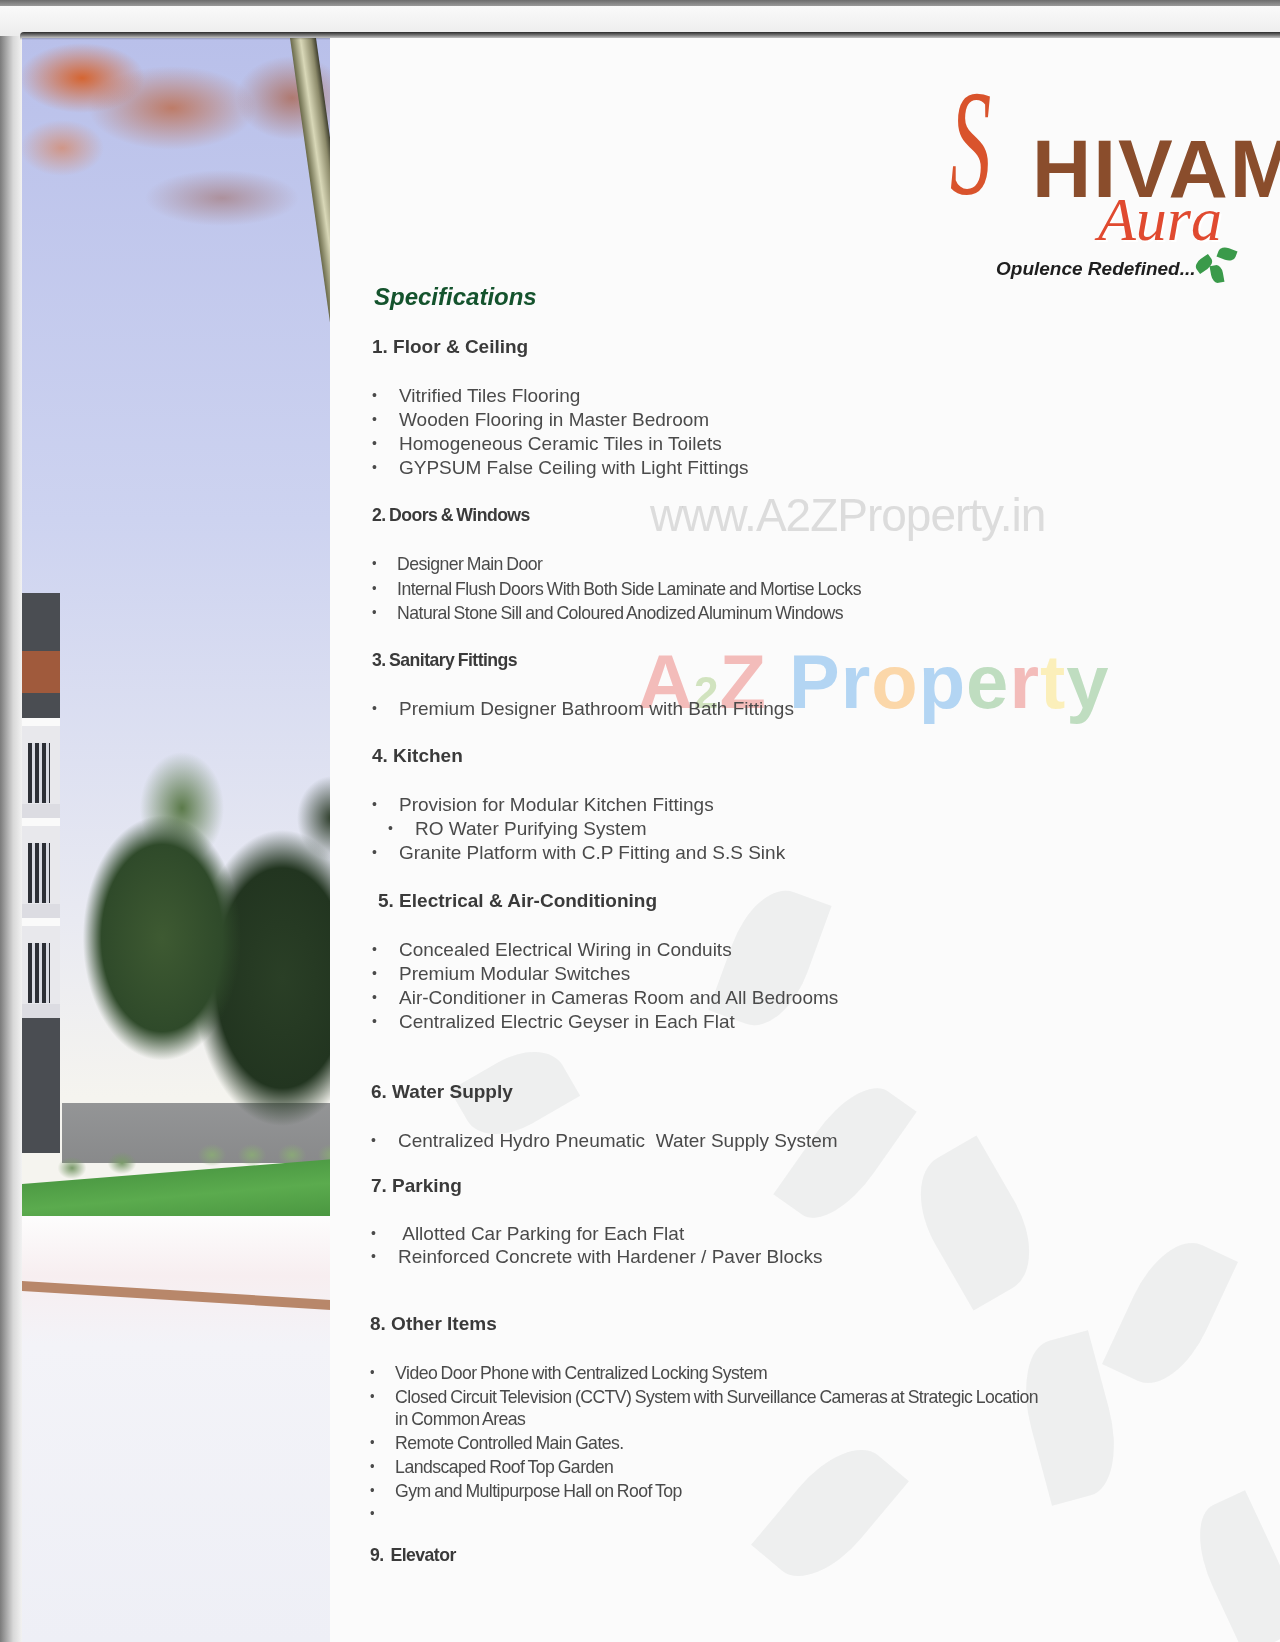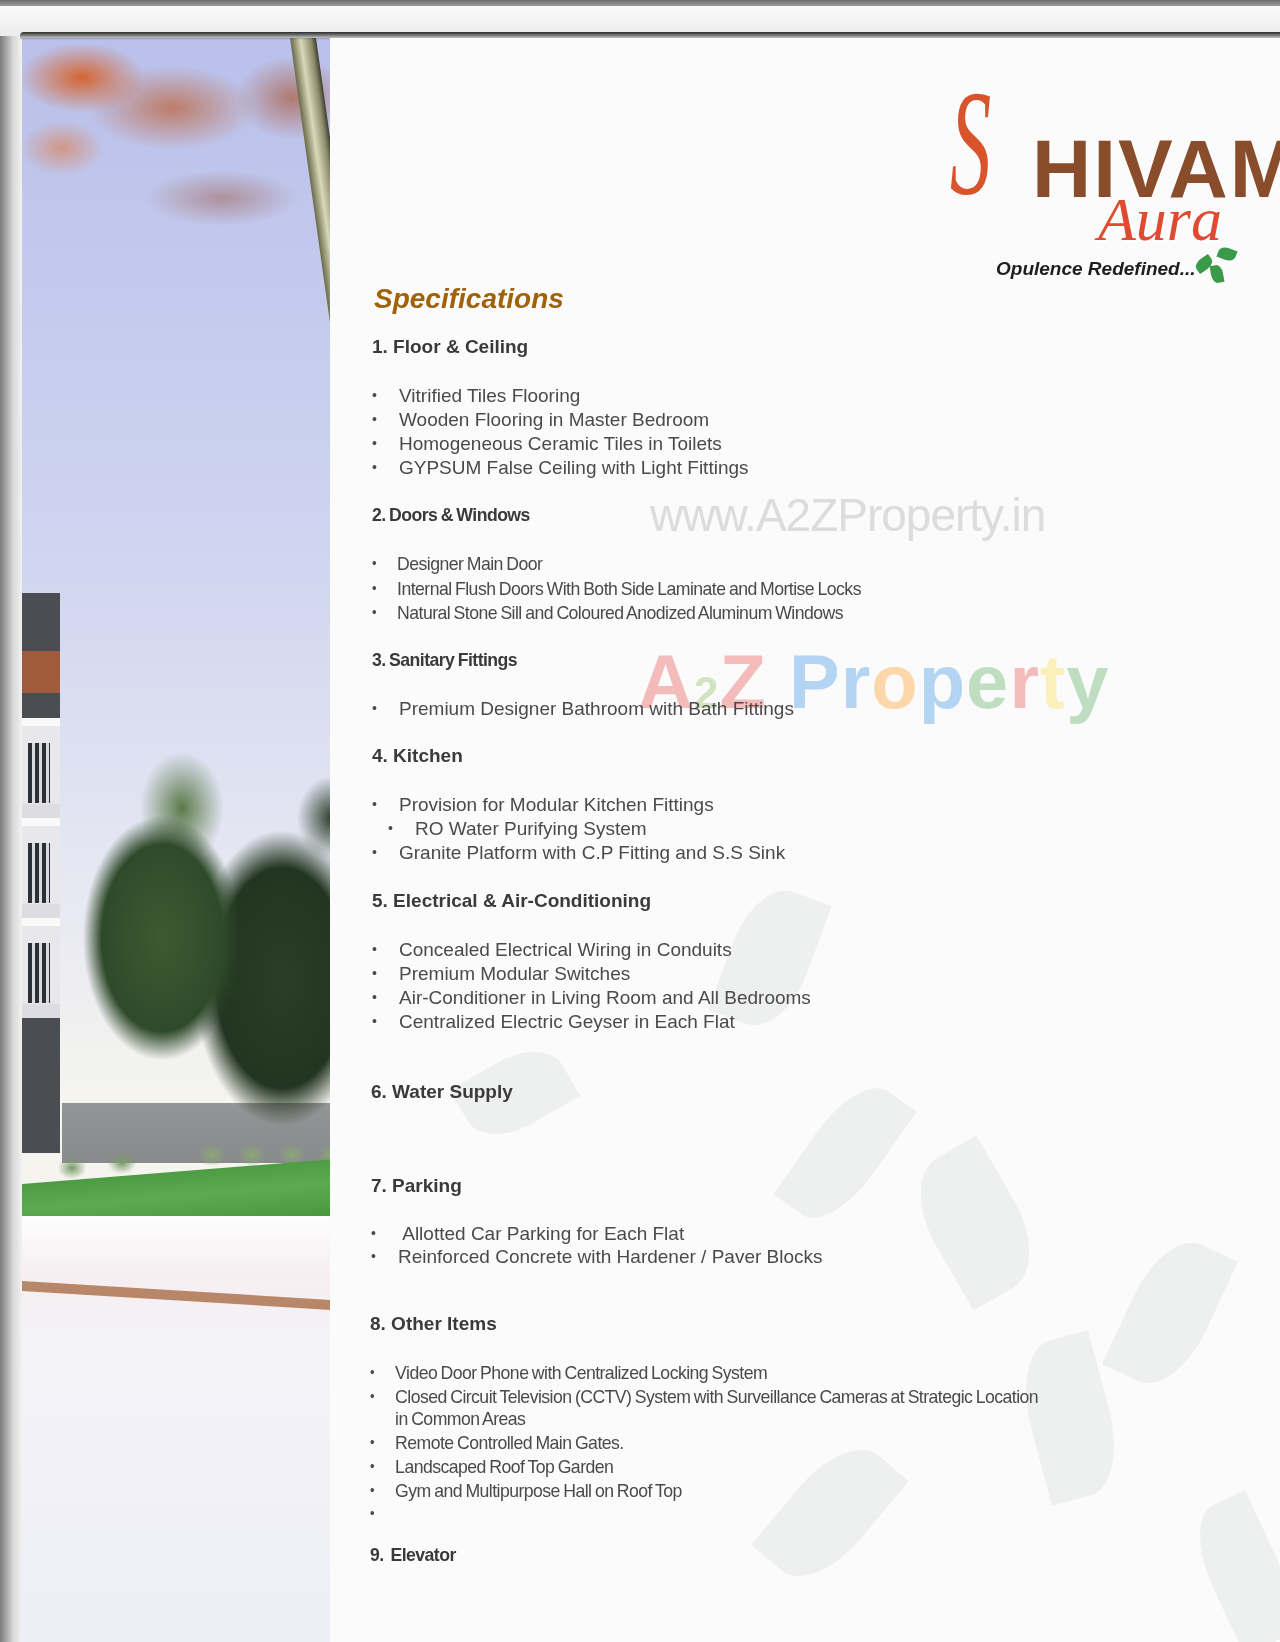--- a/index.html
+++ b/index.html
@@ -52,21 +52,21 @@
   .watermark-logo { position: absolute; left: 308px; top: 600px; font-size: 76px; font-weight: bold; white-space: nowrap; letter-spacing: 1px; }
   .watermark-logo span { opacity: .32; }
 
   .logo { position: absolute; left: 620px; top: 30px; width: 330px; height: 240px; }
   .logo-s { position: absolute; left: 0; top: 0; font-family: "Liberation Serif", serif; font-style: italic; font-size: 150px; color: #d9532c; line-height: 1; transform: scaleX(.55); transform-origin: left; }
   .logo-hivam { position: absolute; left: 50px; top: 60px; font-size: 82px; font-weight: bold; color: #8a4d2c; letter-spacing: 2px; line-height: 1; margin-left: 32px; }
   .logo-aura { position: absolute; left: 148px; top: 120px; font-family: "Liberation Serif", serif; font-style: italic; font-size: 62px; color: #e04a30; line-height: 1; text-shadow: 2px 2px 0 #fff; }
   .logo-leaf { position: absolute; width: 18px; height: 12px; background: #3a9a4a; border-radius: 50% 0 50% 0; }
   .tagline { position: absolute; left: 666px; top: 220px; font-family: Liberation Sans, sans-serif; font-style: italic; font-weight: bold; font-size: 19px; color: #1e1e1e; white-space: nowrap; }
 
-  .spec-title { position: absolute; left: 44px; top: 245px; font-size: 28px; font-style: italic; font-weight: bold; color: #a16207; }
+  .spec-title { position: absolute; left: 44px; top: 245px; font-size: 24px; font-style: italic; font-weight: bold; color: #14532d; }
 
   .section-head { position: absolute; font-size: 19px; font-weight: bold; color: #3a3a3a; white-space: nowrap; }
   .item { position: absolute; font-size: 19px; color: #4a4a4a; white-space: nowrap; line-height: 24px; }
   .item .bullet { display: inline-block; width: 27px; font-size: 14px; vertical-align: 2px; }
   .narrow { letter-spacing: -0.6px; word-spacing: -1px; transform: scaleX(.93); transform-origin: left; }
 </style>
 </head>
 <body>
 
 <div class="topbar"></div>
@@ -136,27 +136,28 @@
   <div class="item narrow" style="left:42px;top:562px"><span class="bullet">•</span><span>Natural Stone Sill and Coloured Anodized Aluminum Windows</span></div>
 
   <div class="section-head narrow" style="left:42px;top:611px">3. Sanitary Fittings</div>
   <div class="item" style="left:42px;top:658px"><span class="bullet">•</span><span>Premium Designer Bathroom with Bath Fittings</span></div>
 
   <div class="section-head" style="left:42px;top:707px">4. Kitchen</div>
   <div class="item" style="left:42px;top:754px"><span class="bullet">•</span><span>Provision for Modular Kitchen Fittings</span></div>
   <div class="item" style="left:58px;top:778px"><span class="bullet">•</span><span>RO Water Purifying System</span></div>
   <div class="item" style="left:42px;top:802px"><span class="bullet">•</span><span>Granite Platform with C.P Fitting and S.S Sink</span></div>
 
-  <div class="section-head" style="left:42px;top:852px">5. Electrical &amp; Air-Conditioning</div>
+  <div class="section-head" style="left:48px;top:852px">5. Electrical &amp; Air-Conditioning</div>
   <div class="item" style="left:42px;top:899px"><span class="bullet">•</span><span>Concealed Electrical Wiring in Conduits</span></div>
   <div class="item" style="left:42px;top:923px"><span class="bullet">•</span><span>Premium Modular Switches</span></div>
-  <div class="item" style="left:42px;top:947px"><span class="bullet">•</span><span>Air-Conditioner in Living Room and All Bedrooms</span></div>
+  <div class="item" style="left:42px;top:947px"><span class="bullet">•</span><span>Air-Conditioner in Cameras Room and All Bedrooms</span></div>
   <div class="item" style="left:42px;top:971px"><span class="bullet">•</span><span>Centralized Electric Geyser in Each Flat</span></div>
 
   <div class="section-head" style="left:41px;top:1043px">6. Water Supply</div>
+  <div class="item" style="left:41px;top:1090px"><span class="bullet">•</span><span style="white-space:pre">Centralized Hydro Pneumatic  Water Supply System</span></div>
 
   <div class="section-head" style="left:41px;top:1137px">7. Parking</div>
   <div class="item" style="left:41px;top:1183px"><span class="bullet">•</span><span style="white-space:pre"> Allotted Car Parking for Each Flat</span></div>
   <div class="item" style="left:41px;top:1206px"><span class="bullet">•</span><span>Reinforced Concrete with Hardener / Paver Blocks</span></div>
 
   <div class="section-head" style="left:40px;top:1275px">8. Other Items</div>
   <div class="item narrow" style="left:40px;top:1322px"><span class="bullet">•</span><span>Video Door Phone with Centralized Locking System</span></div>
   <div class="item narrow" style="left:40px;top:1346px"><span class="bullet">•</span><span>Closed Circuit Television (CCTV) System with Surveillance Cameras at Strategic Location</span></div>
   <div class="item narrow" style="left:40px;top:1369px"><span class="bullet"></span><span>in Common Areas</span></div>
   <div class="item narrow" style="left:40px;top:1392px"><span class="bullet">•</span><span>Remote Controlled Main Gates.</span></div>

